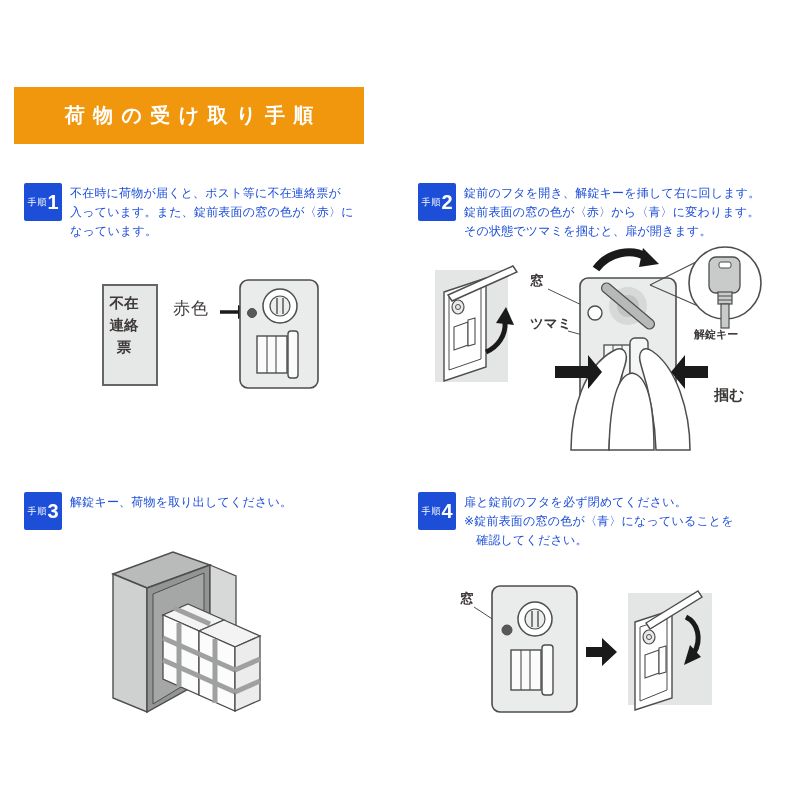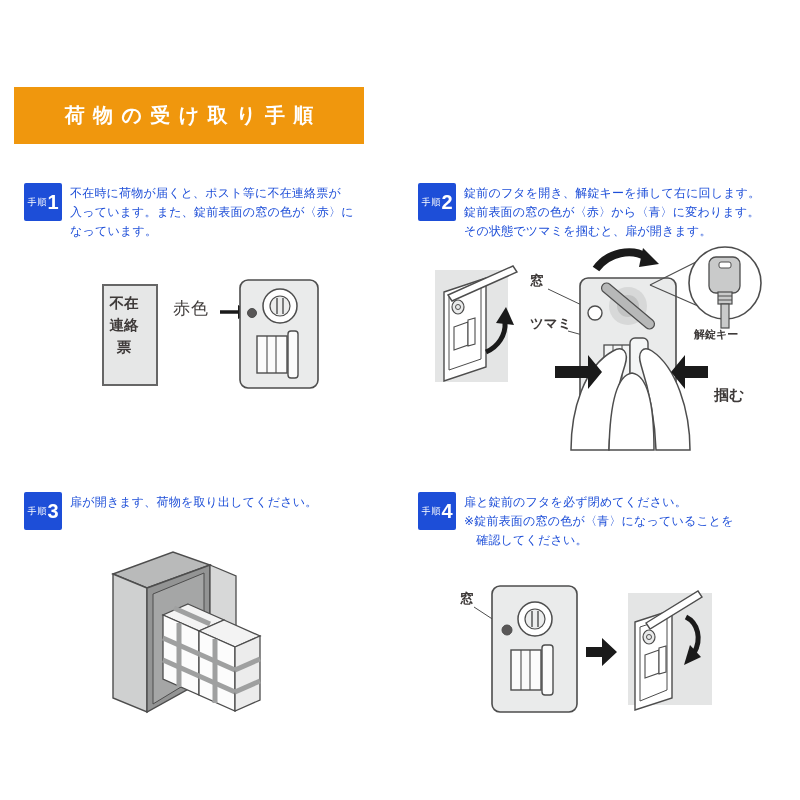--- a/index.html
+++ b/index.html
@@ -167,21 +167,21 @@
       <div class="lbl key2-lbl">解錠キー</div>
       <div class="lbl grab2-lbl">掴む</div>
     </div>
   </div>
 
   <div class="step step3">
     <div class="badge">
       <span class="b-small">手順</span>
       <span class="b-num">3</span>
     </div>
-    <p class="step-text">扉が開きます、荷物を取り出してください。</p>
+    <p class="step-text">解錠キー、荷物を取り出してください。</p>
     <div class="illus">
       <svg width="366" height="190" viewBox="0 0 366 190">
         <g>
 
           <path d="M89,29 L149,7 L186,20 L123,43 Z" fill="#b9baba" stroke="#4d4d4d" stroke-width="1.4"></path>
           <path d="M89,29 L123,43 L123,167 L89,153 Z" fill="#cfd0d0" stroke="#4d4d4d" stroke-width="1.4"></path>
           <path d="M123,43 L186,20 L186,132 L123,167 Z" fill="#939494" stroke="#4d4d4d" stroke-width="1.4"></path>
           <path d="M129,49 L180,28 L180,128 L129,159 Z" fill="#a5a6a6" stroke="#4d4d4d" stroke-width="1"></path>
 
           <path d="M186,20 L212,31 L212,98 L186,87 Z" fill="#d7d8d8" stroke="#4d4d4d" stroke-width="1.3"></path>

